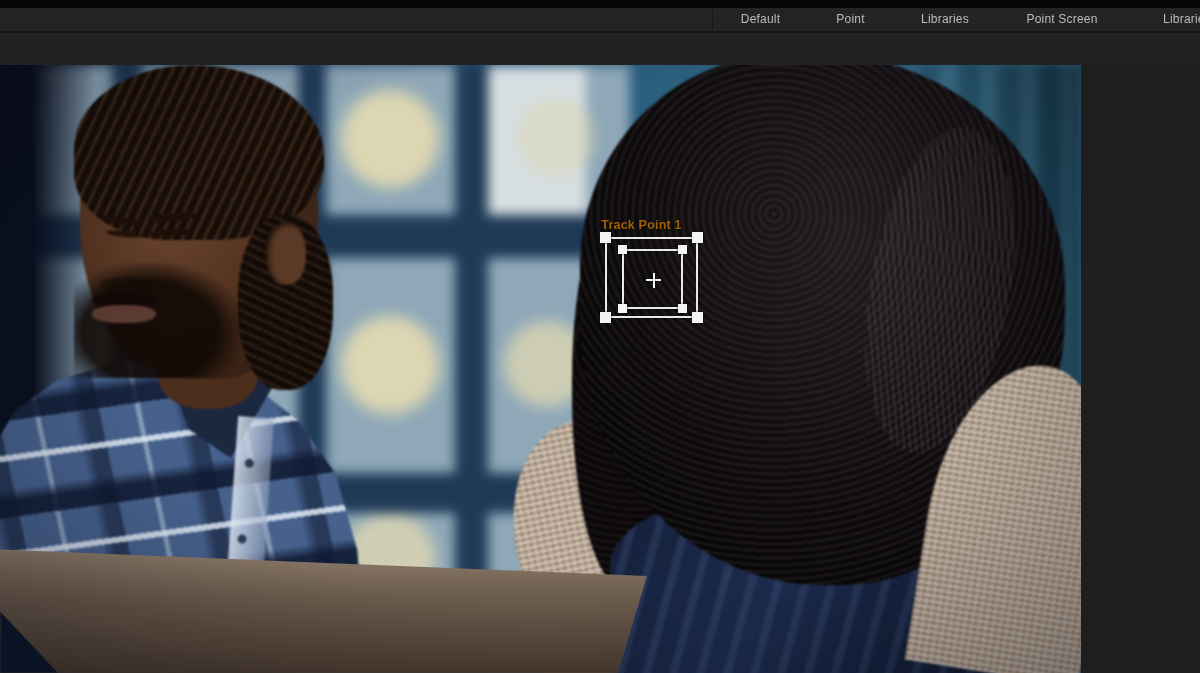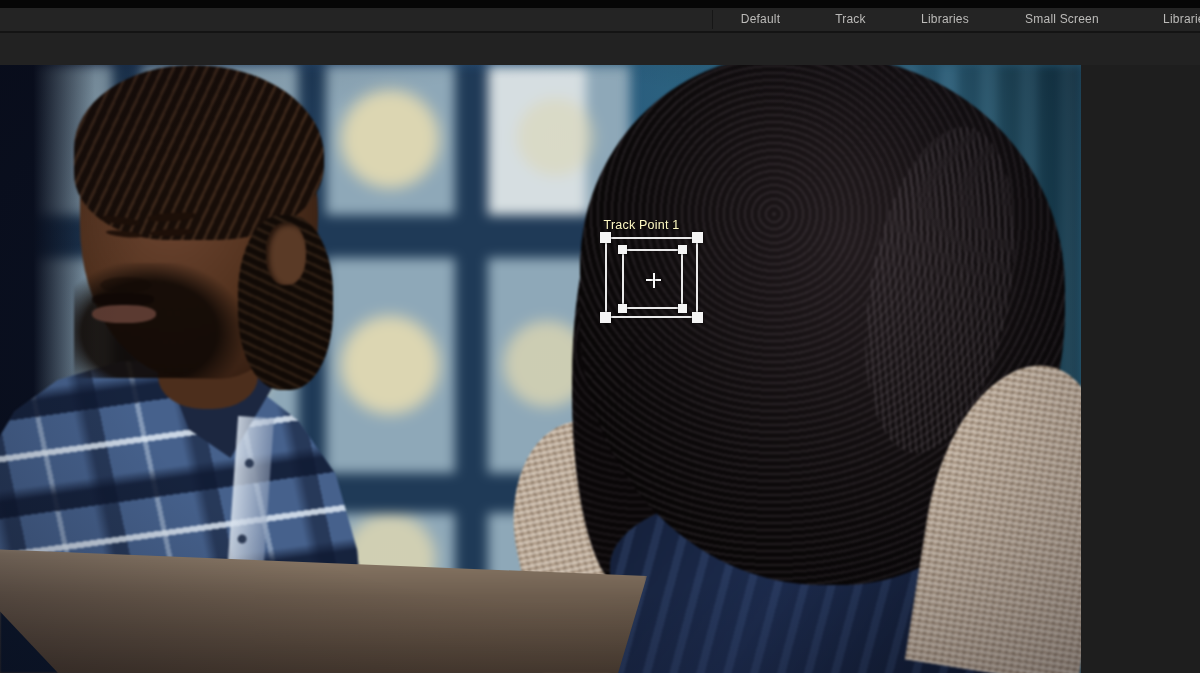--- a/index.html
+++ b/index.html
@@ -133,21 +133,21 @@
     clip-path:polygon(1.2% 5%,100% 25%,95.5% 100%,0 100%);
     background:linear-gradient(180deg,#a2917d 0,#8a7967 8%,#6d5d4e 40%,#4a3c30 100%);}
   .sleeve{left:0;top:538px;width:58px;height:70px;filter:blur(1px);
     clip-path:polygon(0 12%,100% 100%,0 100%);background:#0d192e;}
   .vignette{left:0;top:0;width:1081px;height:608px;pointer-events:none;
     background:radial-gradient(ellipse at 50% 45%,rgba(0,0,0,0) 55%,rgba(5,5,15,.35) 100%);}
 
   
   .tracker{left:0;top:0;width:1081px;height:608px;pointer-events:none;}
   .trk-label{left:569px;top:153px;width:145px;height:16px;text-align:center;
-    font-size:12.5px;font-weight:400;color:#fef9c3;
+    font-size:12.5px;font-weight:700;color:#a16207;
     text-shadow:0 1px 2px rgba(0,0,0,.85);letter-spacing:.2px;}
   .trk-box{border:2px solid rgba(246,246,246,.95);box-shadow:0 0 2px rgba(0,0,0,.5);}
   .trk-outer{left:605px;top:172px;width:89px;height:77px;}
   .trk-inner{left:622px;top:184px;width:57px;height:56px;}
   .hdl{background:#f4f4f4;box-shadow:0 0 2px rgba(0,0,0,.7);}
   .h11{width:11px;height:11px;}
   .h9{width:9px;height:9px;}
   .tl{left:-7px;top:-7px;} .tr{right:-7px;top:-7px;} .bl{left:-7px;bottom:-7px;} .br{right:-7px;bottom:-7px;}
   .tl9{left:-6px;top:-6px;} .tr9{right:-6px;top:-6px;} .bl9{left:-6px;bottom:-6px;} .br9{right:-6px;bottom:-6px;}
   .trk-cross-h{left:646px;top:214px;width:15px;height:2px;background:#fafafa;box-shadow:0 0 2px rgba(0,0,0,.8);}
@@ -156,23 +156,23 @@
 </head>
 <body>
 
 <div class="app">
 
   <div class="top-strip"></div>
 
   <div class="ws-bar">
     <div class="ws-divider"></div>
     <div class="ws-tab" style="left:713px;width:95px;">Default</div>
-    <div class="ws-tab" style="left:808px;width:85px;">Track</div>
+    <div class="ws-tab" style="left:808px;width:85px;">Point</div>
     <div class="ws-tab" style="left:893px;width:104px;">Libraries</div>
-    <div class="ws-tab" style="left:997px;width:130px;">Small Screen</div>
+    <div class="ws-tab" style="left:997px;width:130px;">Point Screen</div>
     <div class="ws-tab" style="left:1127px;width:120px;">Libraries</div>
   </div>
 
   <div class="bar-line"></div>
   <div class="tool-row"></div>
   <div class="side-panel"></div>
 
   <div class="viewer">
 
     <div class="bg-wall"></div>

